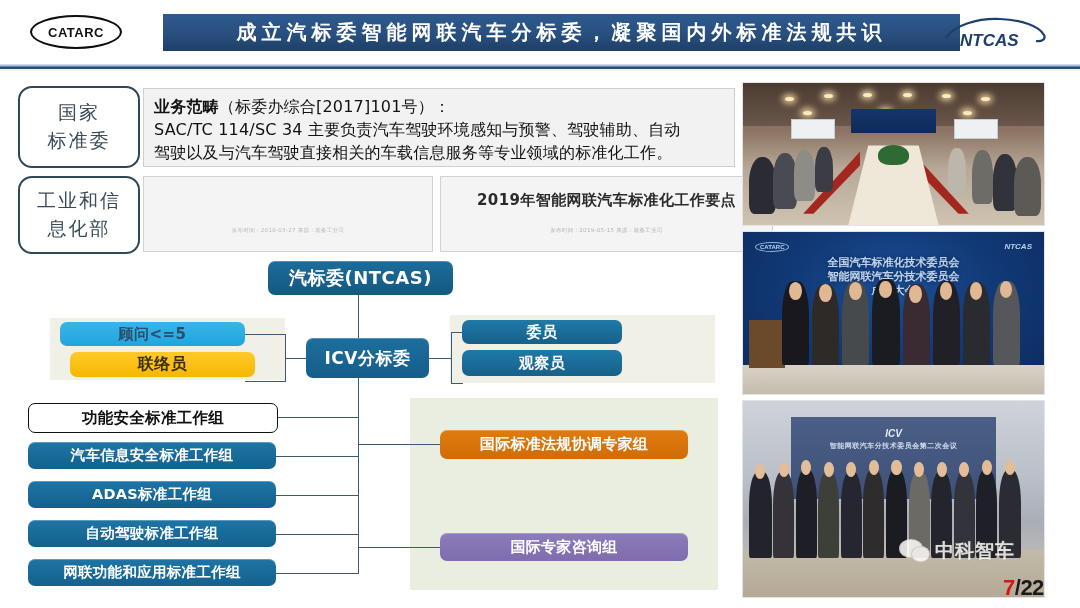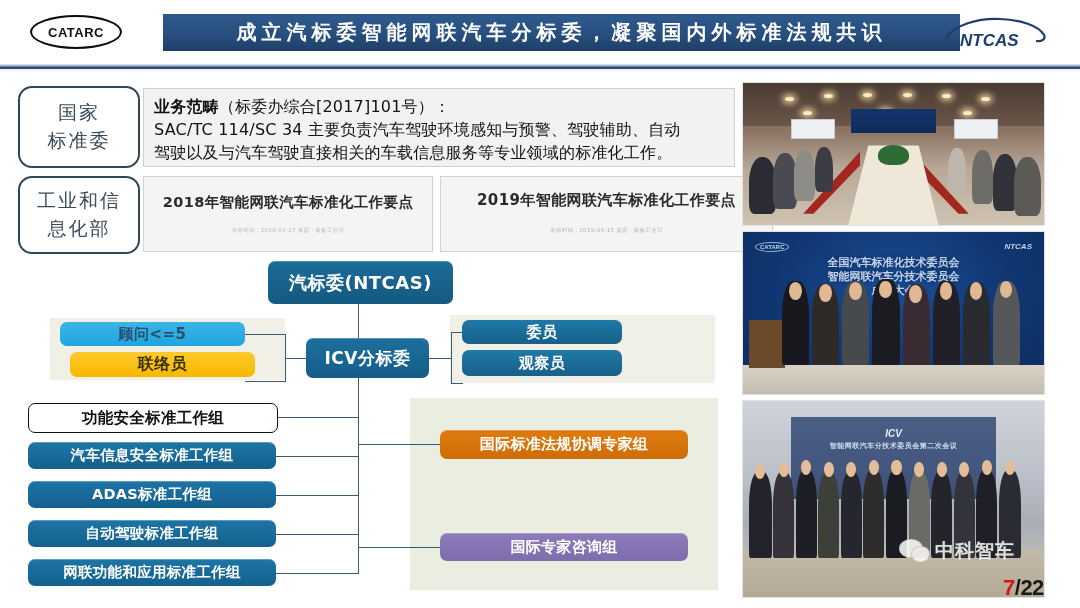--- a/index.html
+++ b/index.html
@@ -66,21 +66,21 @@
   #panel-right{left:440px;top:57px;width:265px;height:68px;}
   #panel-lower-right{left:400px;top:140px;width:308px;height:192px;background:#eaeee1;}
 
   .node{position:absolute;border-radius:7px;display:flex;align-items:center;
     justify-content:center;text-align:center;color:#fff;font-weight:bold;
     font-size:16px;letter-spacing:.5px;
     font-family:"DejaVu Sans","Liberation Sans",sans-serif;}
   .blue{background:linear-gradient(180deg,#1a6ea0 0%,#14608f 50%,#0f5580 100%);
     box-shadow:inset 0 1px 0 rgba(255,255,255,.25);}
 
-  #n-ntcas{left:258px;top:3px;width:185px;height:43px;font-size:18px;
+  #n-ntcas{left:258px;top:3px;width:185px;height:34px;font-size:18px;
     background:linear-gradient(180deg,#1c6c9b 0%,#14597f 100%);}
   #n-icv{left:296px;top:80px;width:123px;height:40px;font-size:17px;
     background:linear-gradient(180deg,#1d6f9e 0%,#155d8a 100%);}
   #n-adv{left:50px;top:64px;width:185px;height:24px;font-size:15px;
     background:linear-gradient(180deg,#3bb4e6 0%,#1fa5e0 100%);color:#2a4f6e;}
   #n-liaison{left:60px;top:94px;width:185px;height:25px;font-size:16px;
     background:linear-gradient(180deg,#ffc92a 0%,#f5b800 100%);color:#3a2f05;}
   #n-member{left:452px;top:62px;width:160px;height:24px;font-size:15px;
     background:linear-gradient(180deg,#1f79a8 0%,#176089 100%);}
   #n-observer{left:452px;top:92px;width:160px;height:26px;font-size:15px;
@@ -224,21 +224,20 @@
     </div>
   </div>
 
   <div class="scope">
     <p><span class="b">业务范畴</span><span>（标委办综合[2017]101号）：</span></p>
     <p>SAC/TC 114/SC 34 主要负责汽车驾驶环境感知与预警、驾驶辅助、自动</p>
     <p>驾驶以及与汽车驾驶直接相关的车载信息服务等专业领域的标准化工作。</p>
   </div>
 
   <div class="doc" id="doc-2018">
-    <div class="dt">2018年智能网联汽车标准化工作要点</div>
     <div class="dm">发布时间：2018-03-27  来源：装备工业司</div>
   </div>
   <div class="doc" id="doc-2019">
     <div class="dt">2019年智能网联汽车标准化工作要点</div>
     <div class="dm">发布时间：2019-05-15  来源：装备工业司</div>
   </div>
 
   <div class="orgzone">
 
     <div class="panel" id="panel-left"></div>

